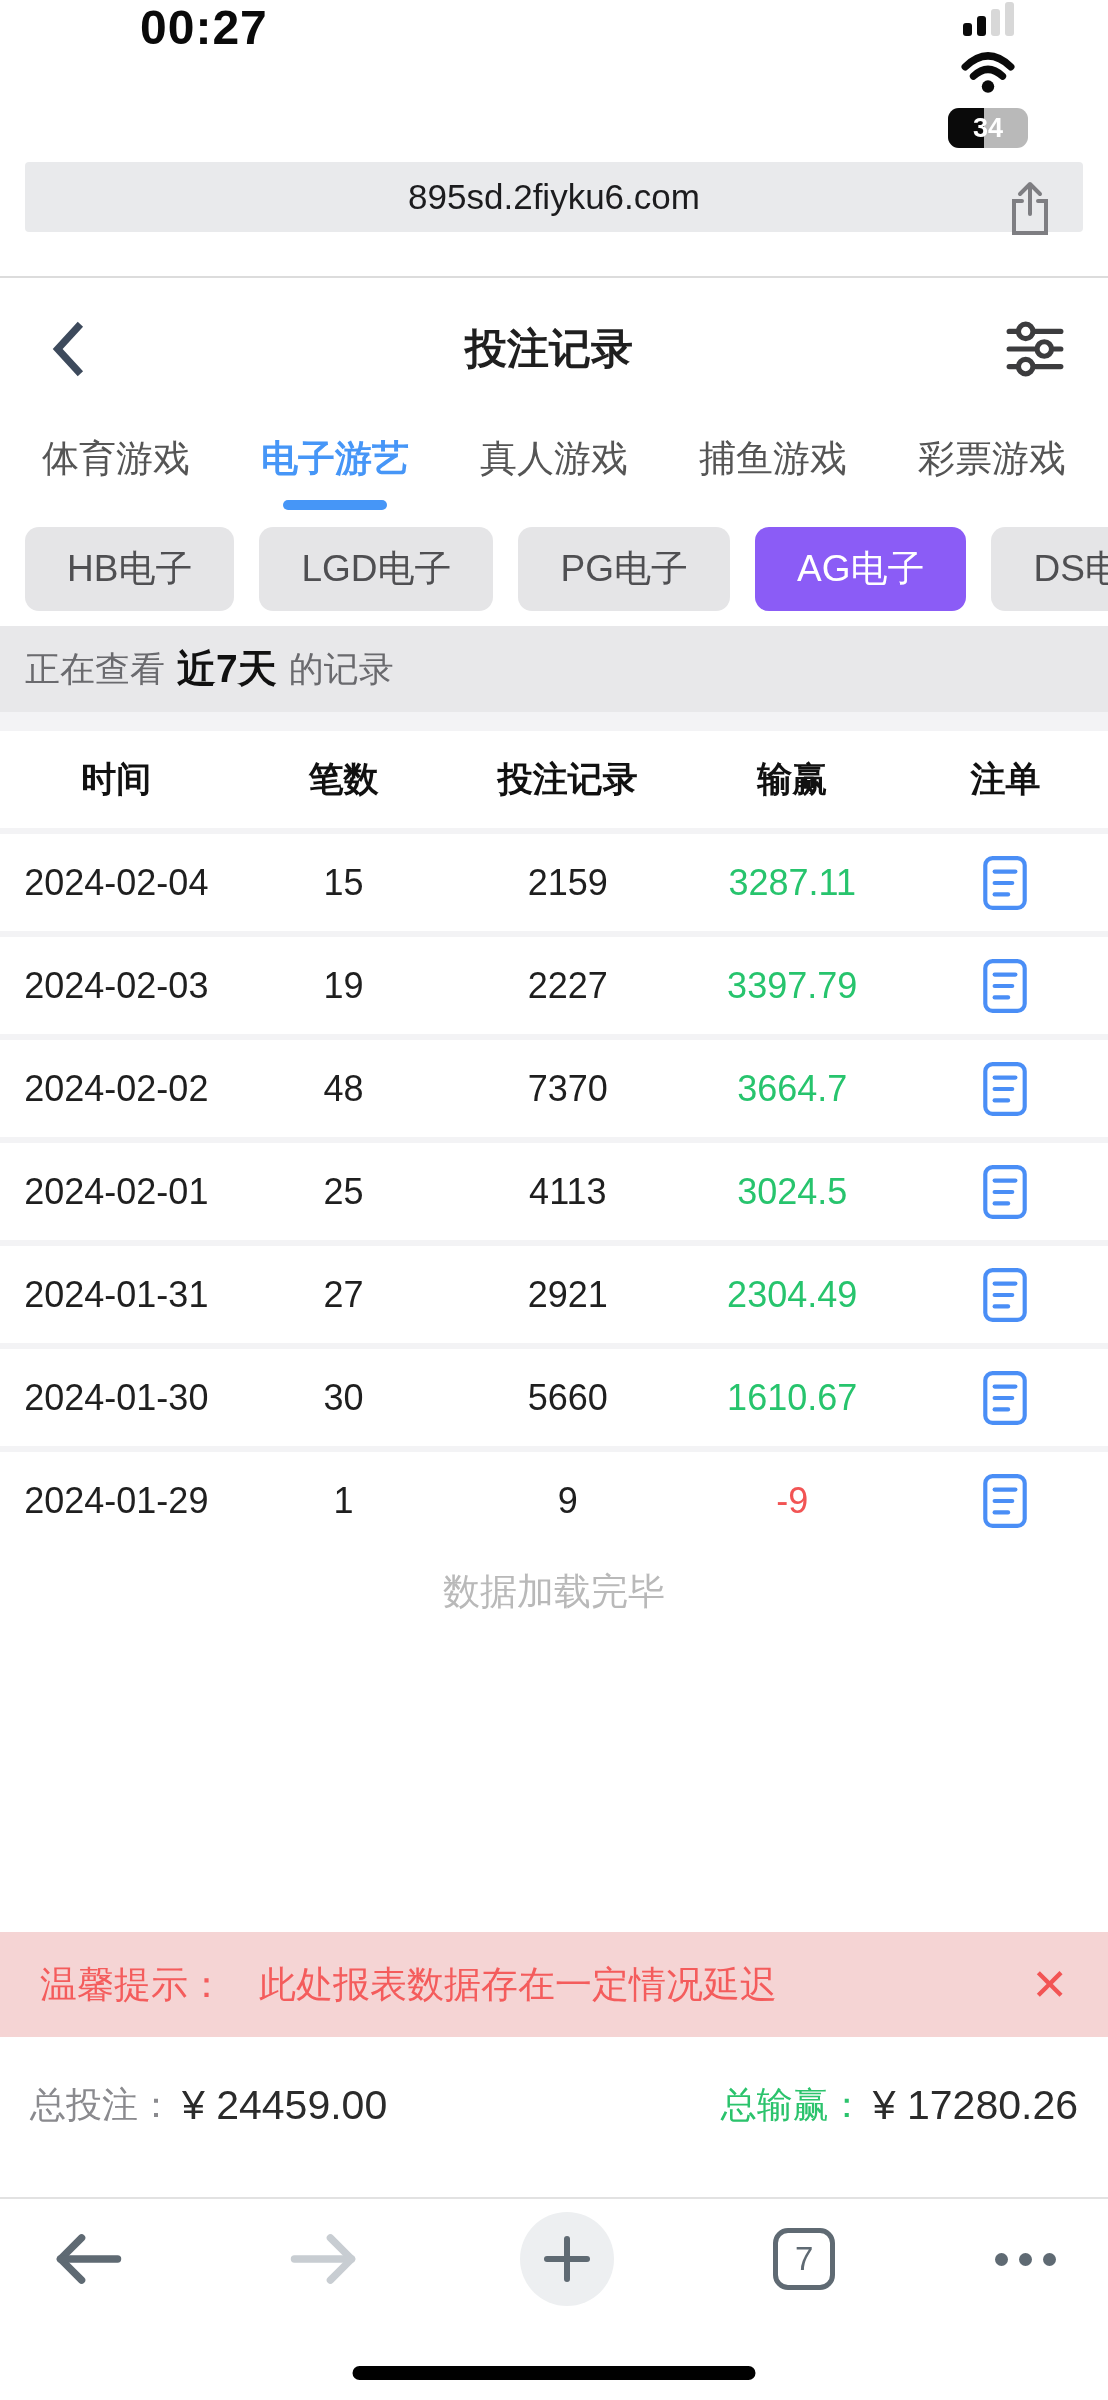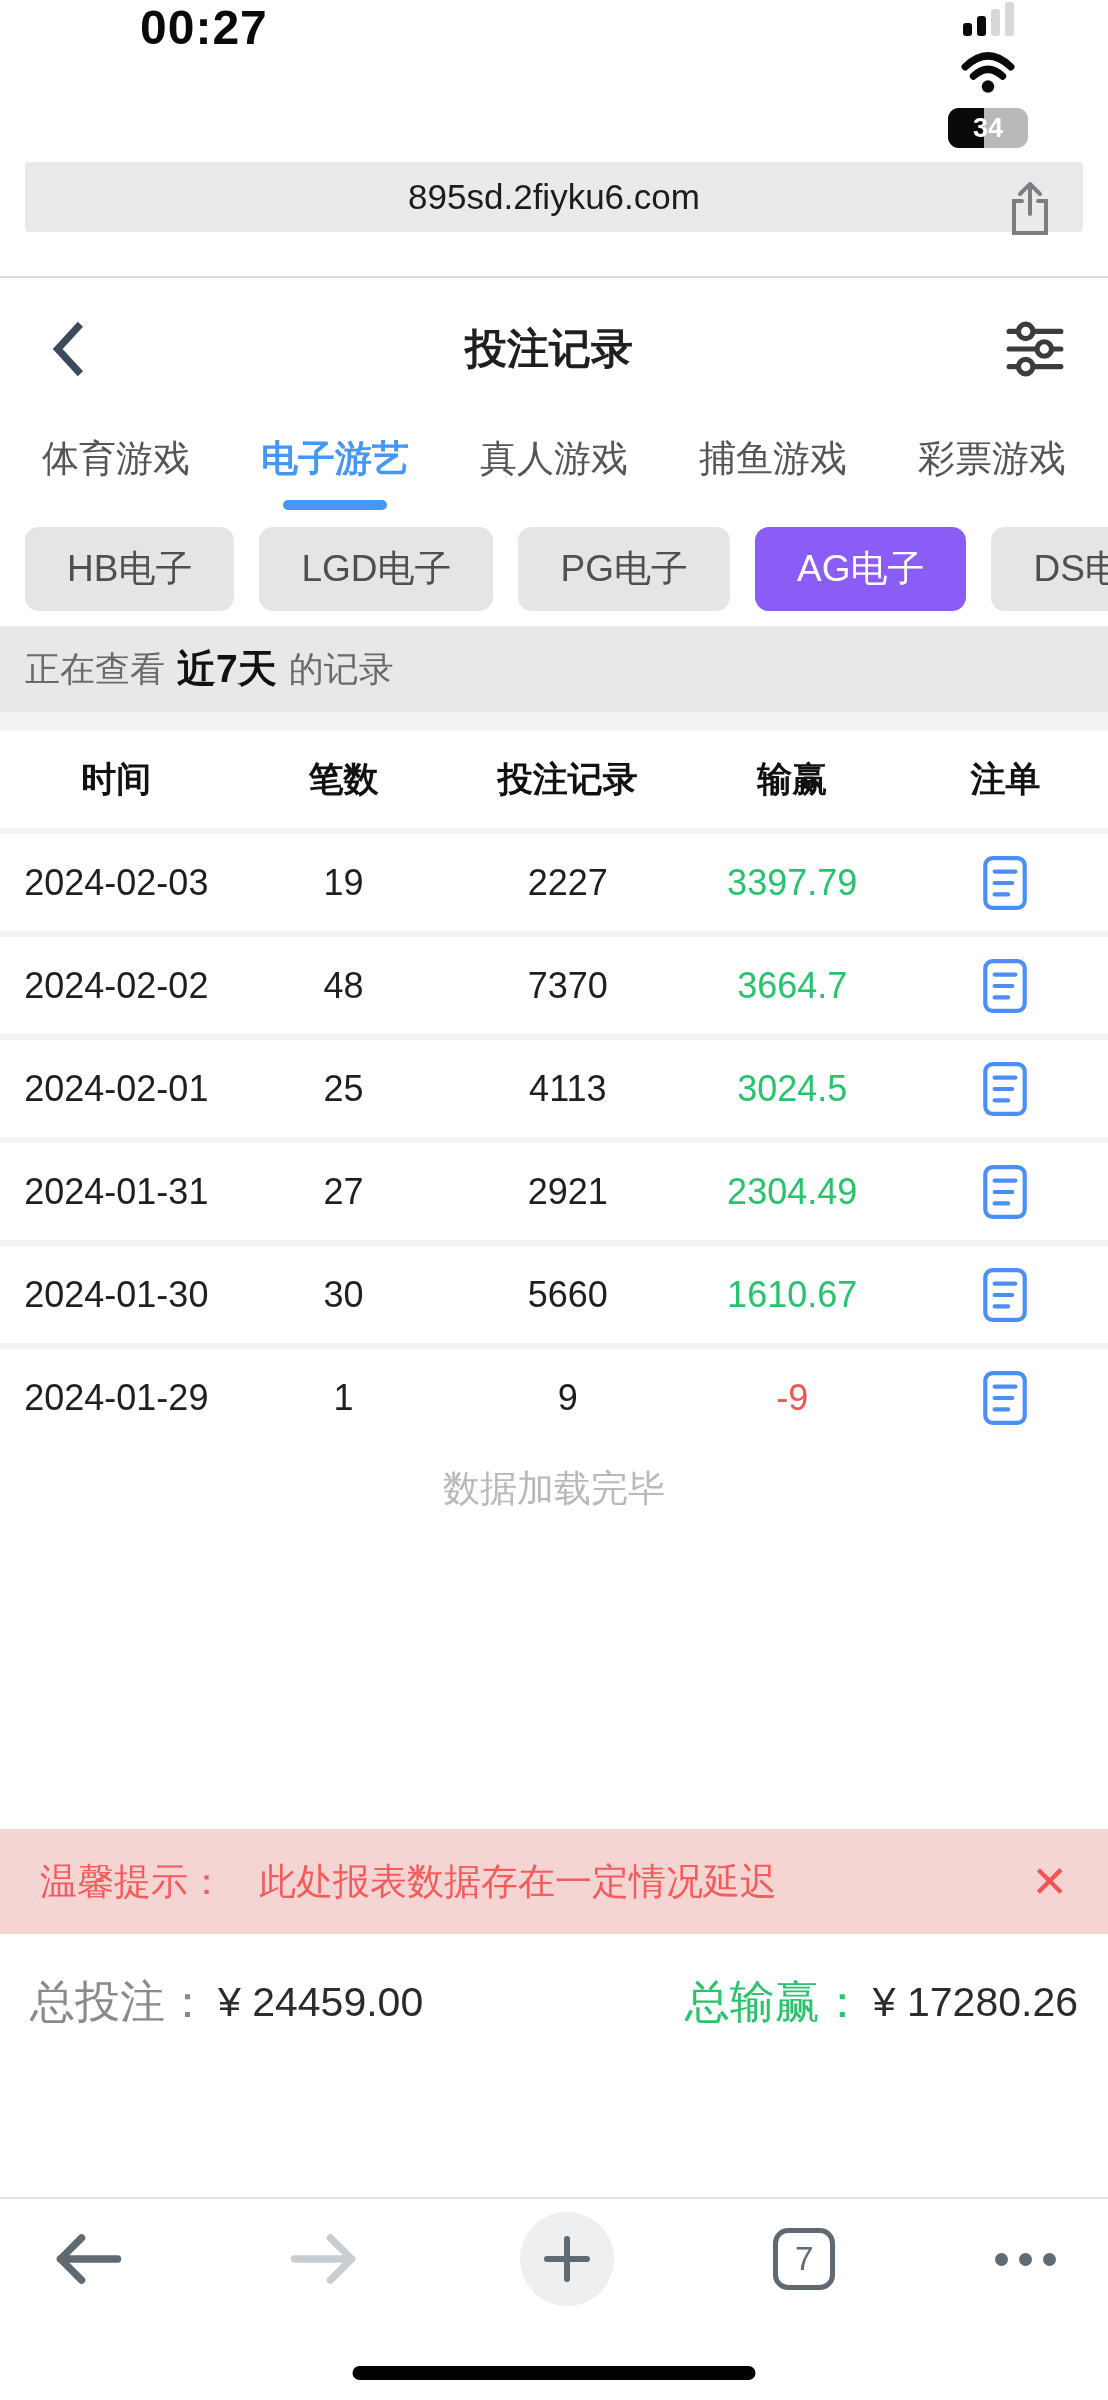--- a/index.html
+++ b/index.html
@@ -54,21 +54,21 @@
   .wl { color:#27c46d; }
   .wl.neg { color:#f25454; }
   .doc-btn { background:none; border:none; cursor:pointer; display:flex; }
   
   .load-status { margin-top:18px; height:48px; text-align:center; font-size:37px; color:#b9b9b9; }
   .notice { margin-top:317px; height:105px; background:#f5d4d4; display:flex; align-items:center;
             padding:0 40px; font-size:37px; color:#f45c5c; }
   .notice .gap { width:34px; }
   .notice-close { margin-left:auto; background:none; border:none; cursor:pointer; font-size:44px; color:#f25454; line-height:1; }
   .totals { margin-top:30px; height:76px; display:flex; align-items:center; justify-content:space-between; padding:0 30px; }
-  .totals .lbl { font-size:45px; color:#8a8a8e; }
+  .totals .lbl { font-size:36px; color:#8a8a8e; }
   .totals .lbl.green { color:#2bc36c; }
   .totals .val { font-size:41px; color:#2b2b2b; margin-left:8px; }
   .tgroup { display:flex; align-items:center; }
   
   .bottom-nav { position:absolute; left:0; right:0; bottom:0; height:203px; background:#fff;
                 border-top:2px solid #e2e2e2; }
   .nav-row { height:120px; display:flex; align-items:center; justify-content:space-between; padding:0 52px; }
   .nav-btn { background:none; border:none; cursor:pointer; display:flex; align-items:center; justify-content:center; }
   .plus-circle { width:94px; height:94px; border-radius:50%; background:#edeff1; }
   .tab-count { width:62px; height:62px; border:5px solid #5f6a73; border-radius:15px;
@@ -161,20 +161,38 @@
 
 <div class="table-section">
   <div class="t-row t-head">
     <div class="t-cell c1">时间</div>
     <div class="t-cell c2">笔数</div>
     <div class="t-cell c3">投注记录</div>
     <div class="t-cell c4">输赢</div>
     <div class="t-cell c5">注单</div>
   </div>
 
+  <div class="t-row">
+    <div class="t-cell c1">2024-02-04</div>
+    <div class="t-cell c2">15</div>
+    <div class="t-cell c3">2159</div>
+    <div class="t-cell c4 wl">3287.11</div>
+    <div class="t-cell c5">
+        <button class="doc-btn">
+          <svg width="48" height="56" viewBox="0 0 44 54">
+            <rect x="3" y="3" width="38" height="48" rx="7" fill="none" stroke="#4a8ef6" stroke-width="4"></rect>
+            <g stroke="#4a8ef6" stroke-width="4" stroke-linecap="round">
+              <line x1="12" y1="16" x2="32" y2="16"></line>
+              <line x1="12" y1="27" x2="29" y2="27"></line>
+              <line x1="12" y1="38" x2="25" y2="38"></line>
+            </g>
+          </svg>
+        </button>
+      </div>
+  </div>
 
   <div class="t-row">
     <div class="t-cell c1">2024-02-03</div>
     <div class="t-cell c2">19</div>
     <div class="t-cell c3">2227</div>
     <div class="t-cell c4 wl">3397.79</div>
     <div class="t-cell c5">
         <button class="doc-btn">
           <svg width="48" height="56" viewBox="0 0 44 54">
             <rect x="3" y="3" width="38" height="48" rx="7" fill="none" stroke="#4a8ef6" stroke-width="4"></rect>

